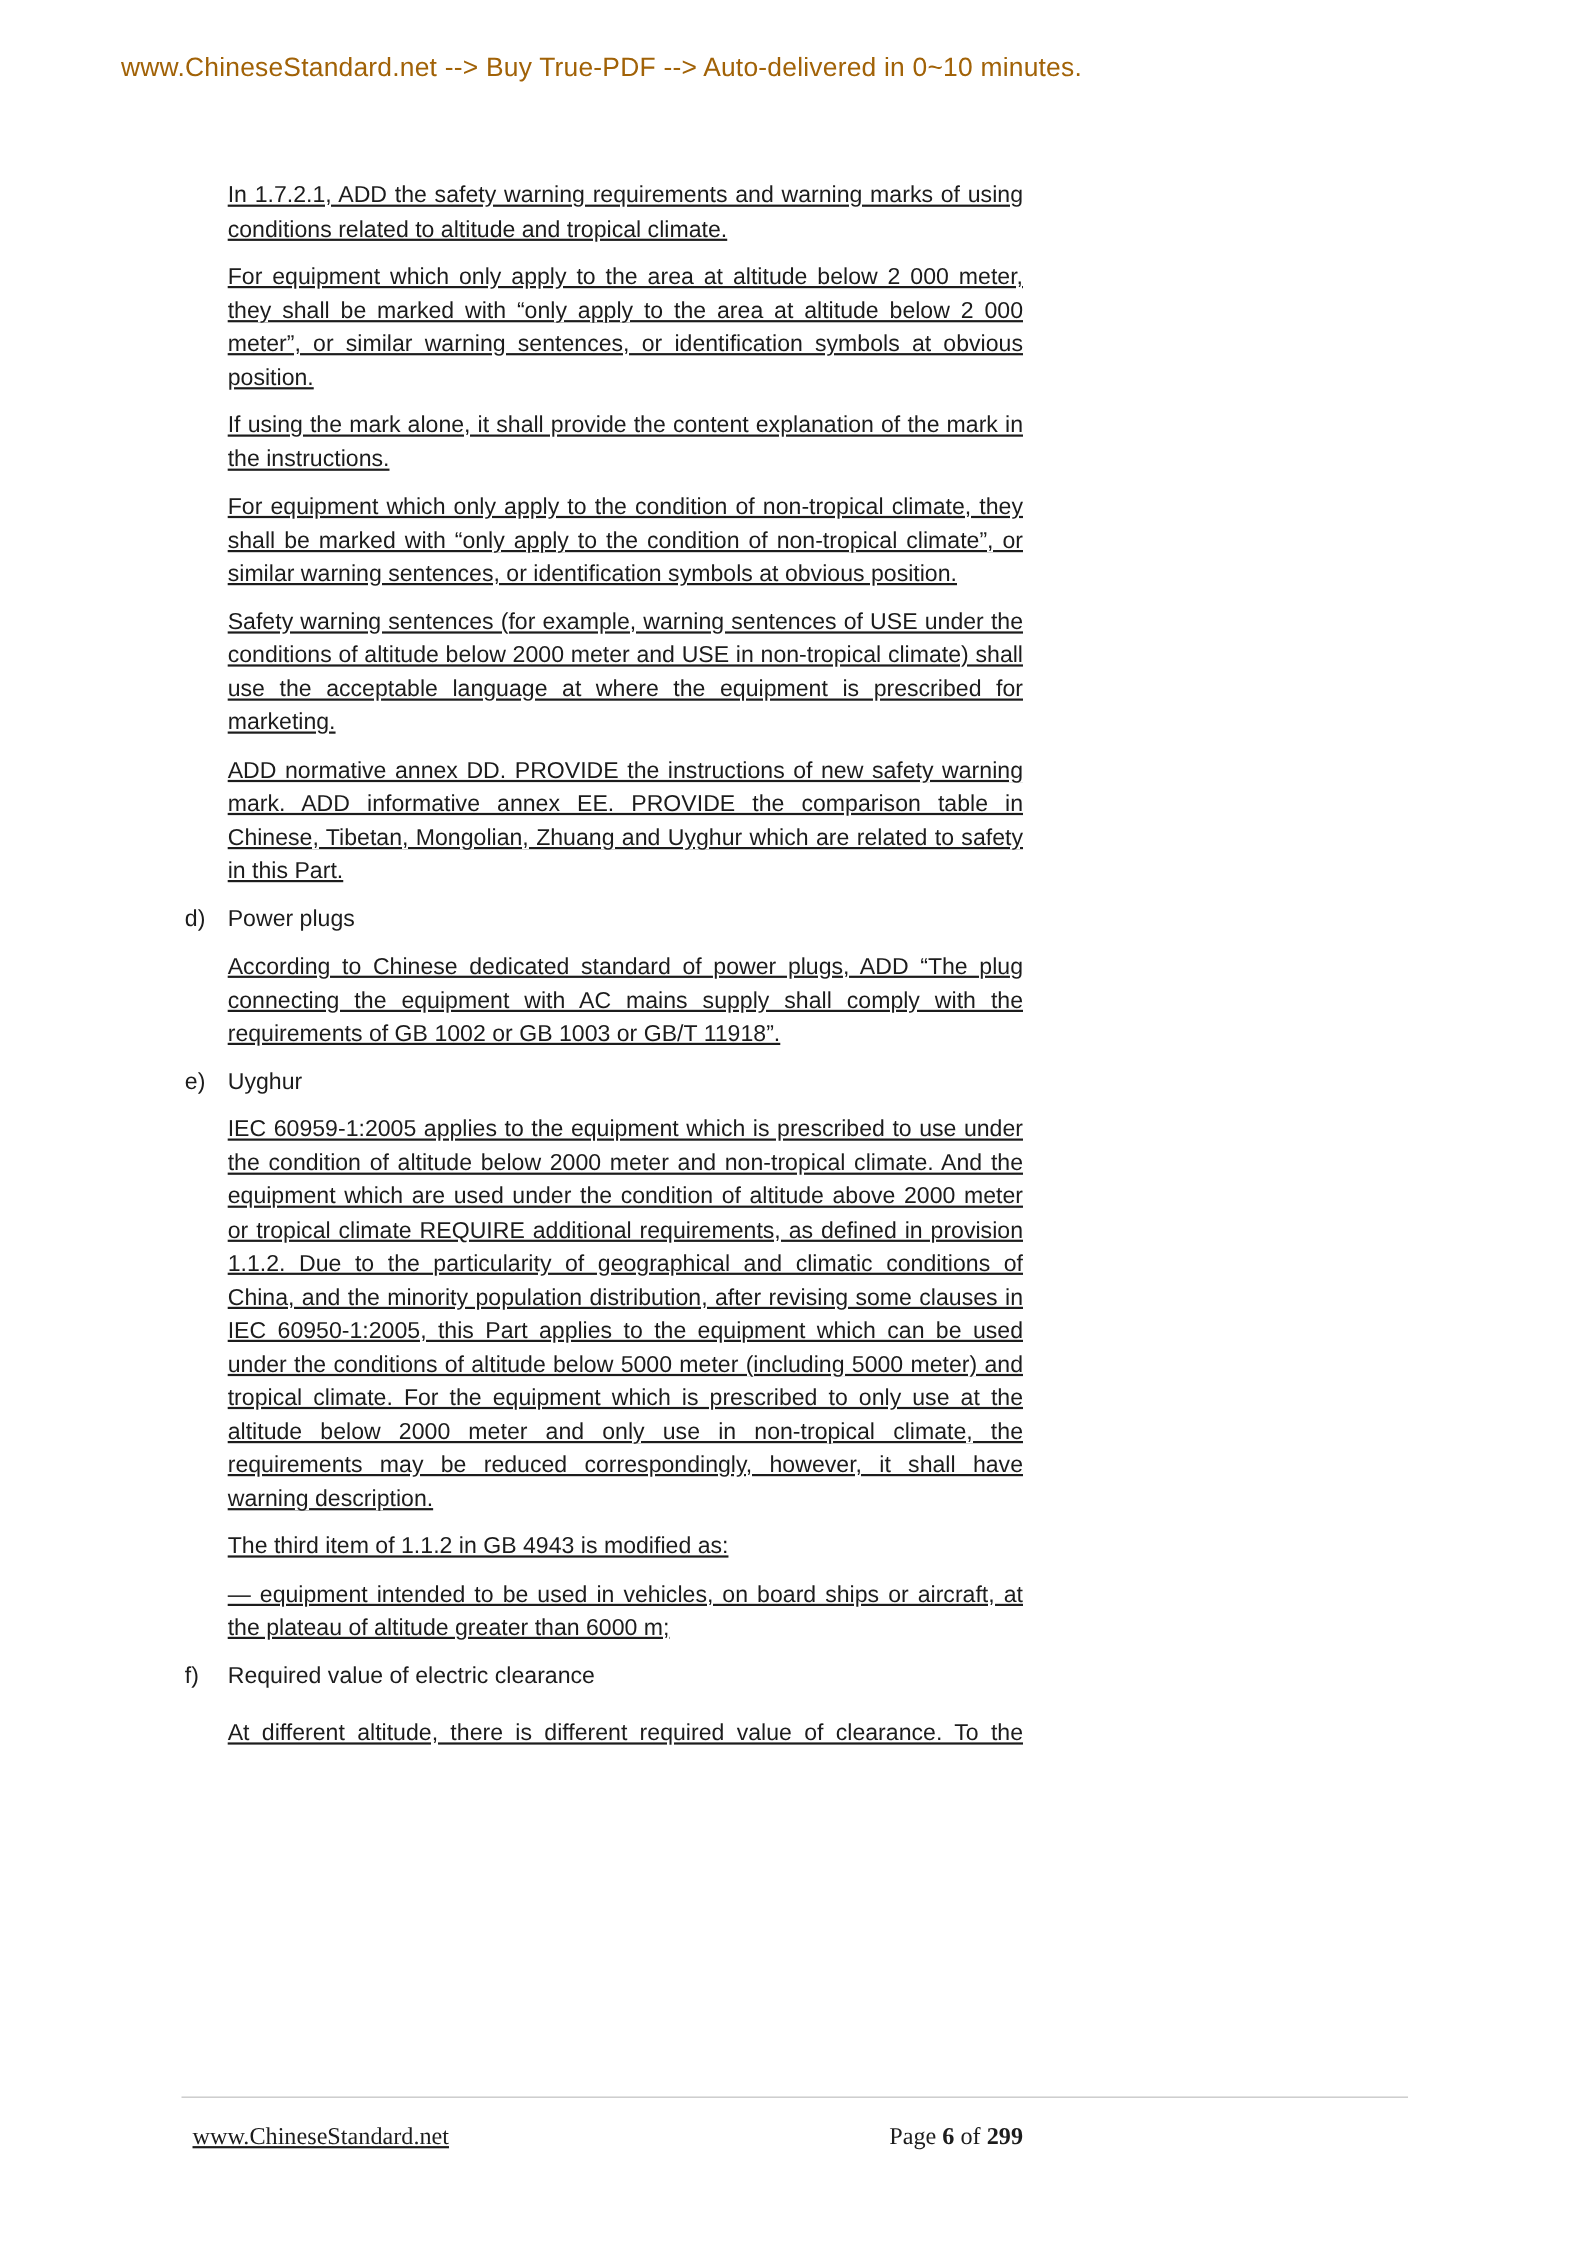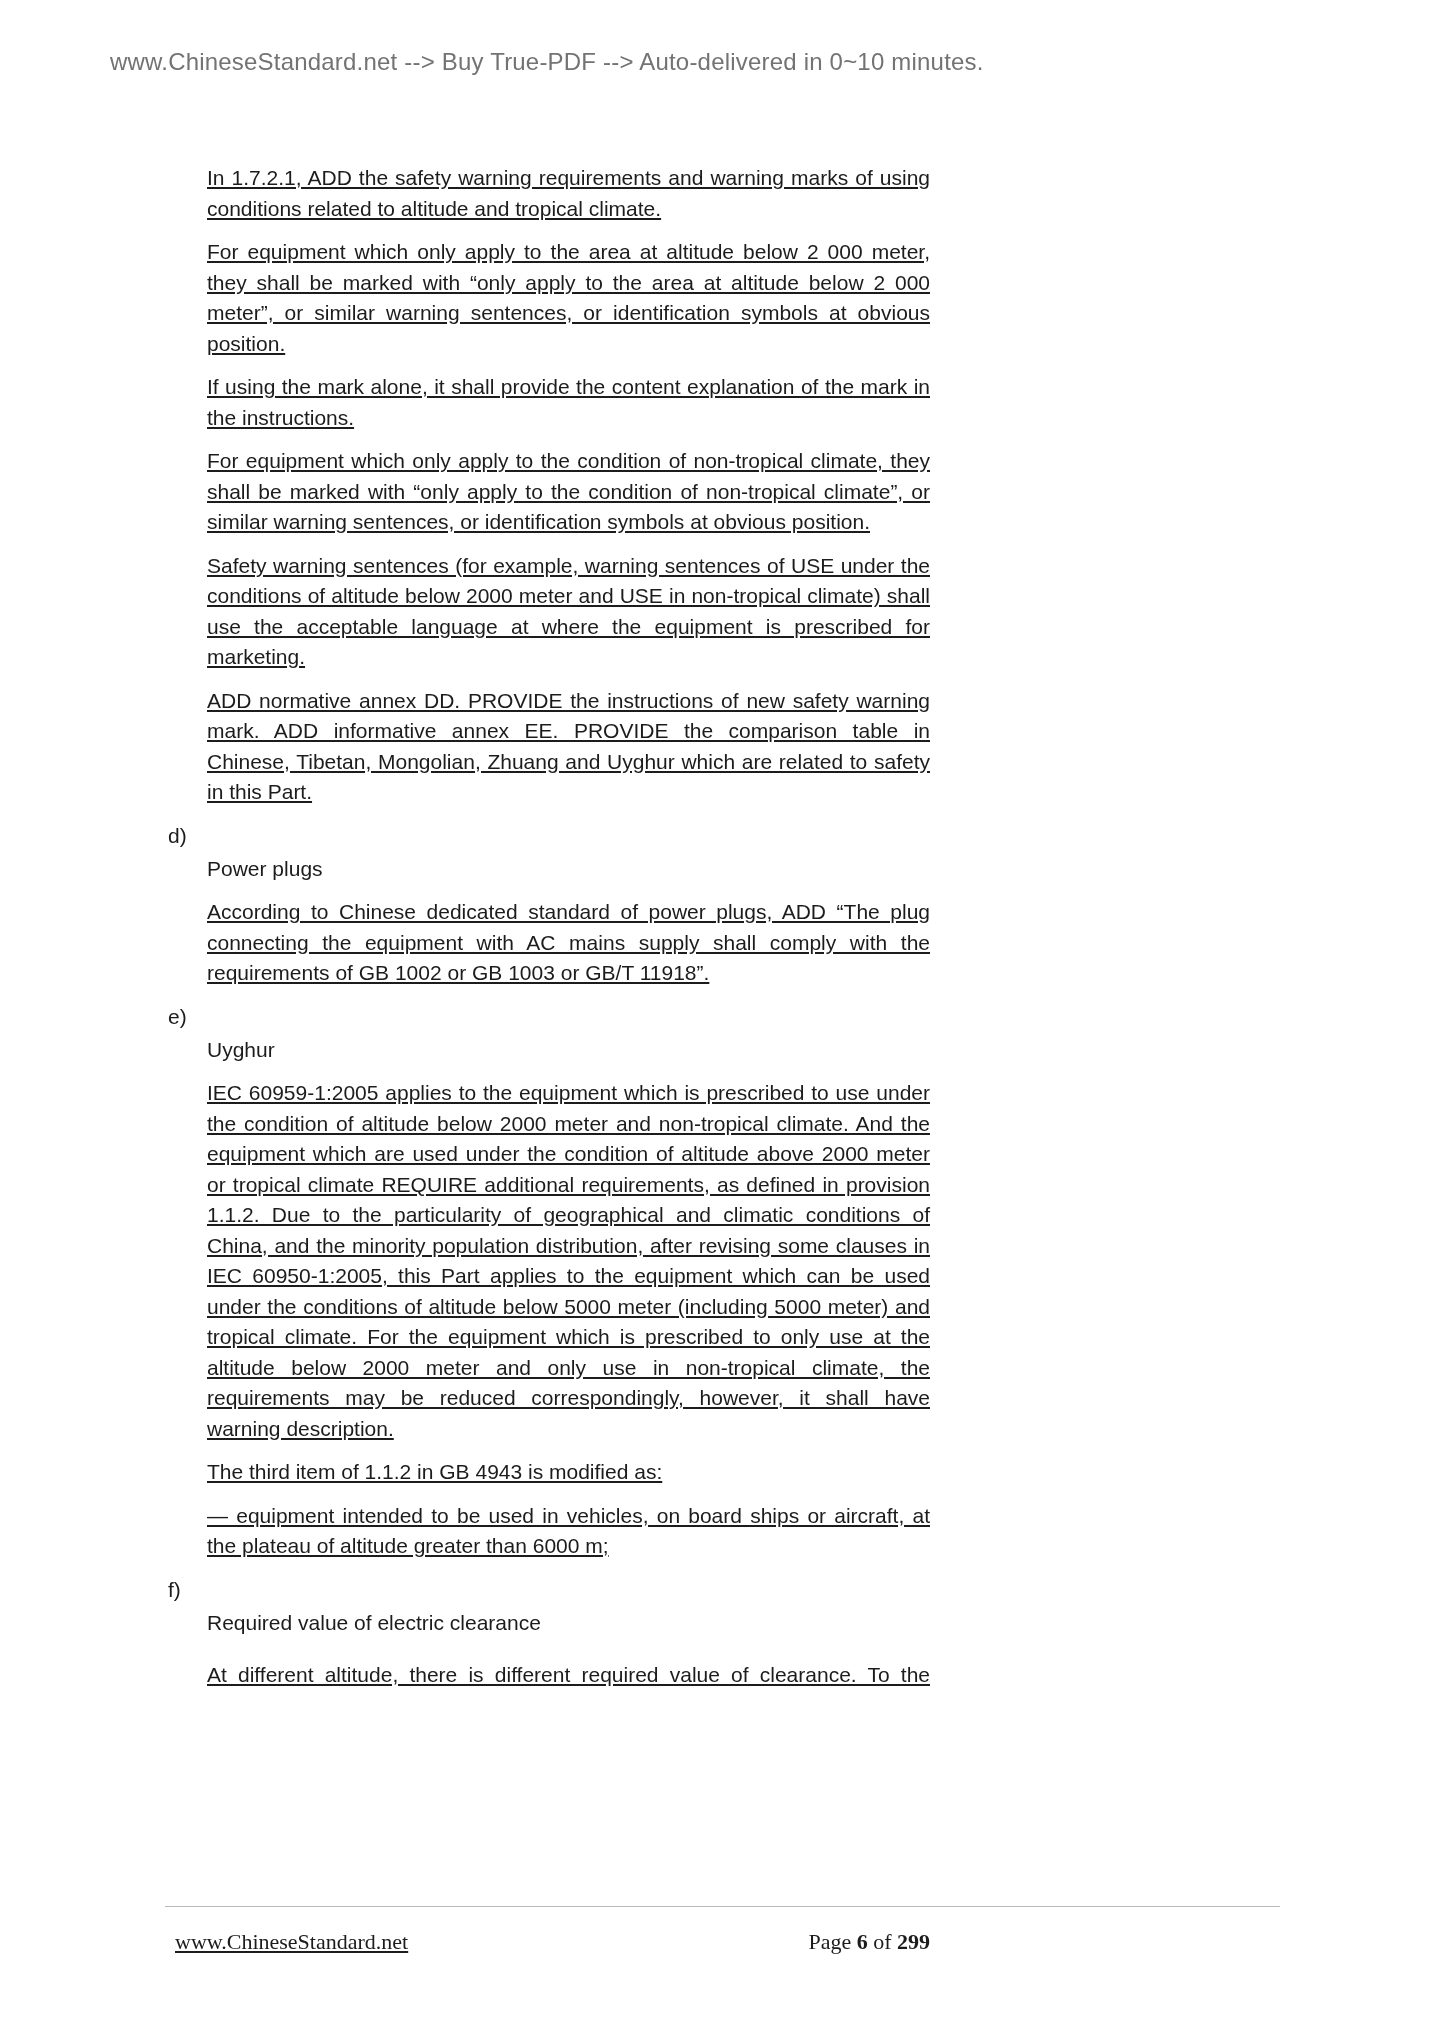--- a/index.html
+++ b/index.html
@@ -14,21 +14,21 @@
     overflow: hidden;
   }
 
   .page-header {
     position: absolute;
     top: 46px;
     left: 110px;
     width: 1200px;
     font-size: 24px;
     line-height: 32px;
-    color: #737373;
+    color: #a16207;
     letter-spacing: 0.2px;
   }
 
   .content {
     position: absolute;
     top: 163px;
     left: 168px;
     width: 762px;
     color: #1c1c1c;
     font-size: 21px;
@@ -50,21 +50,20 @@
     display: flex;
     margin: 0 0 13px 0;
   }
 
   .list-item .letter {
     flex: 0 0 39px;
   }
 
   .list-item .title {
     flex: 1 1 auto;
-    margin-top: 33px;
   }
 
   .page-footer {
     position: absolute;
     top: 1906px;
     left: 165px;
     width: 1115px;
   }
 
   .footer-rule {

